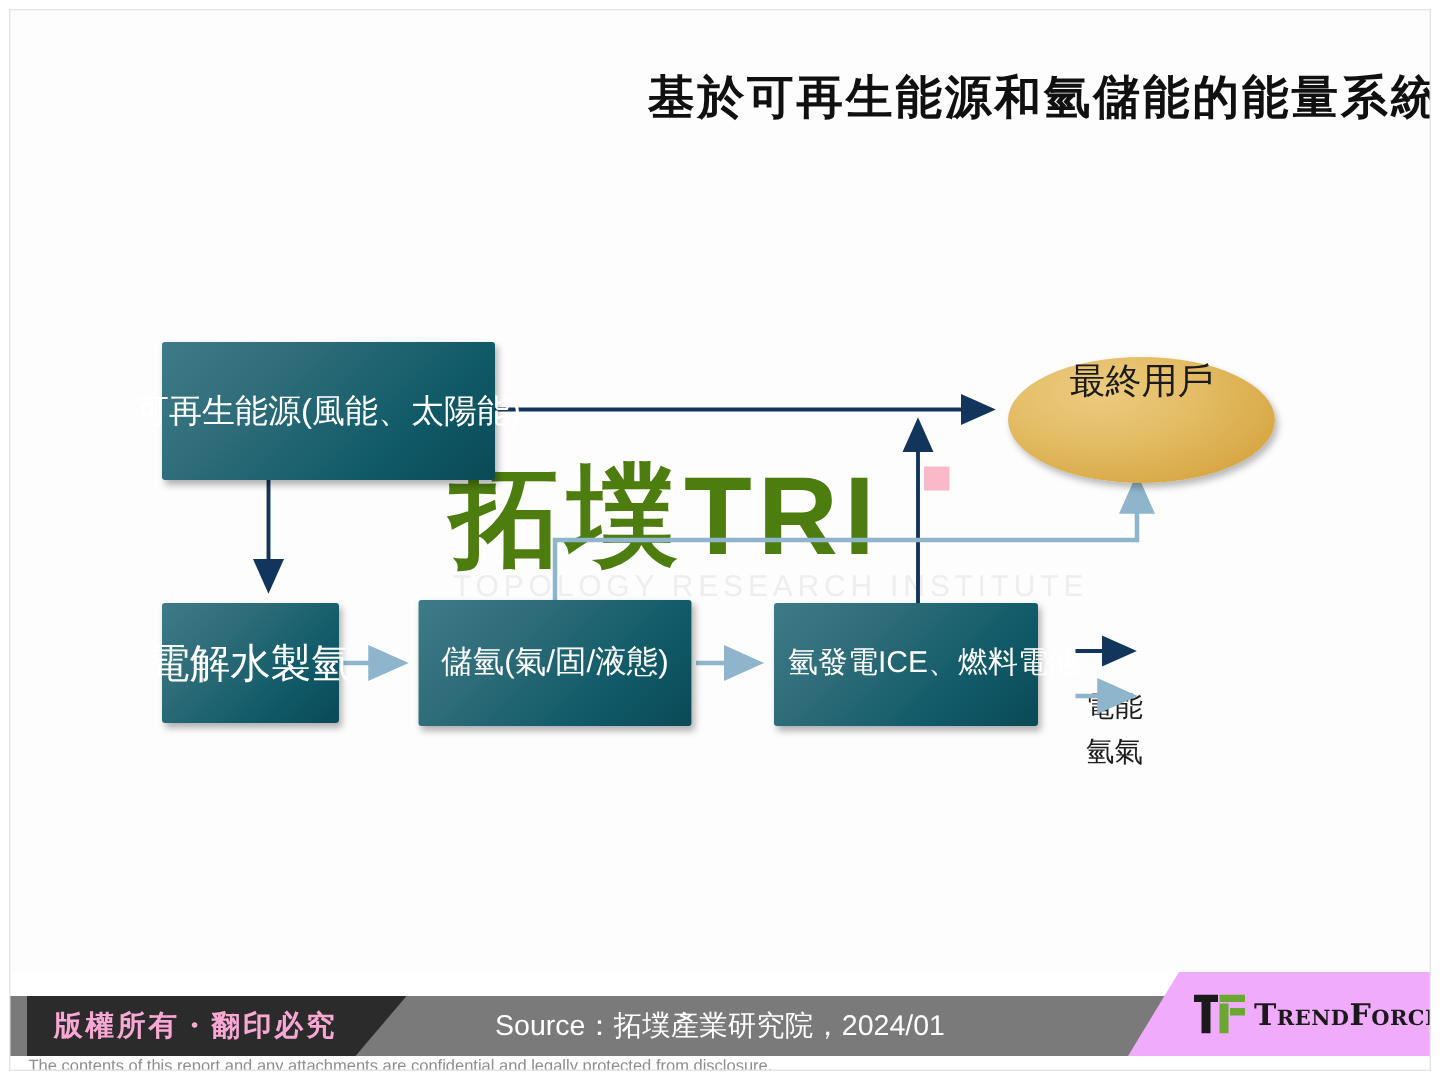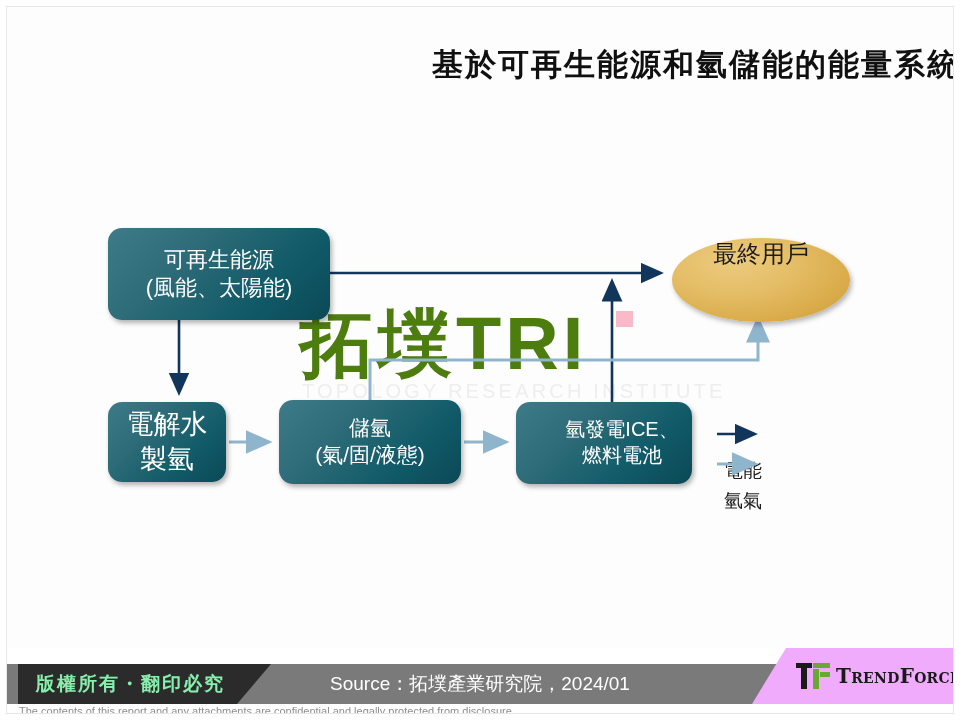--- a/index.html
+++ b/index.html
@@ -79,26 +79,26 @@
     font-size: 20px;
     letter-spacing: 3.2px;
     color: #eeeeee;
     font-weight: 400;
     white-space: nowrap;
   }
 
   
   .pbox {
     position: absolute;
-    border-radius: 14px;
+    border-radius: 2px;
     background: linear-gradient(135deg, #3d7b88 0%, #2c6b77 35%, #115a68 70%, #0b4956 100%);
     box-shadow: 2px 3px 5px rgba(0,0,0,0.30);
     color: #ffffff;
     display: flex;
-    flex-direction: column;
+    flex-direction: row;
     align-items: center;
     justify-content: center;
     text-align: center;
     line-height: 1.28;
     box-sizing: border-box;
   }
   .pbox span { display: block; white-space: nowrap; }
 
   #box-renewable {
     left: 108px; top: 228px;
@@ -196,21 +196,21 @@
     left: 0; top: 0;
     width: 960px; height: 16px;
     background: #ffffff;
   }
   #footer-copyright {
     position: absolute;
     left: 18px; top: 16px;
     height: 40px;
     padding: 0 46px 0 18px;
     background: #2b2b2b;
-    color: #86efac;
+    color: #f9a8d4;
     font-size: 19px;
     font-weight: 700;
     letter-spacing: 2px;
     display: flex;
     align-items: center;
     white-space: nowrap;
     clip-path: polygon(0 0, 100% 0, calc(100% - 34px) 100%, 0 100%);
   }
   #footer-source {
     position: absolute;

